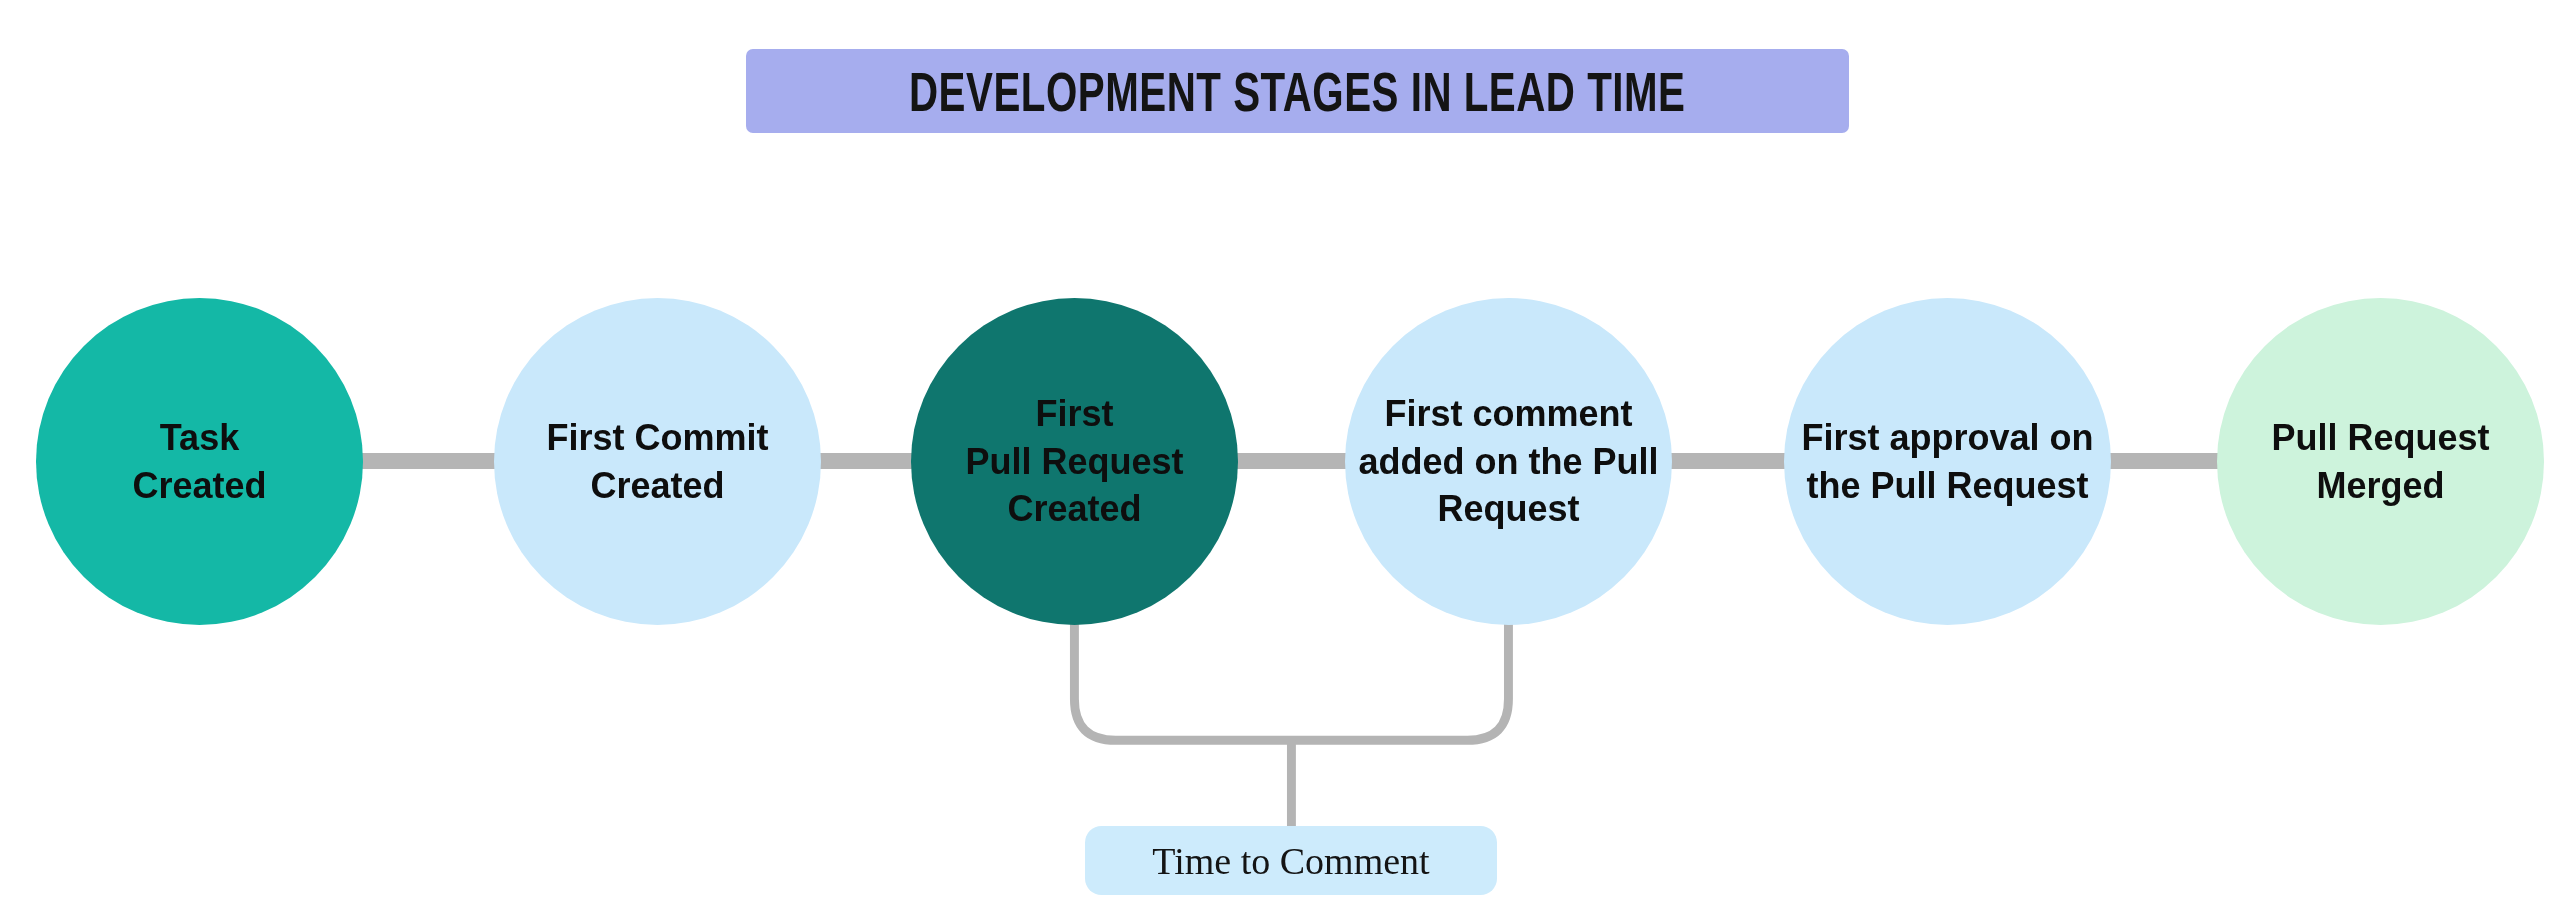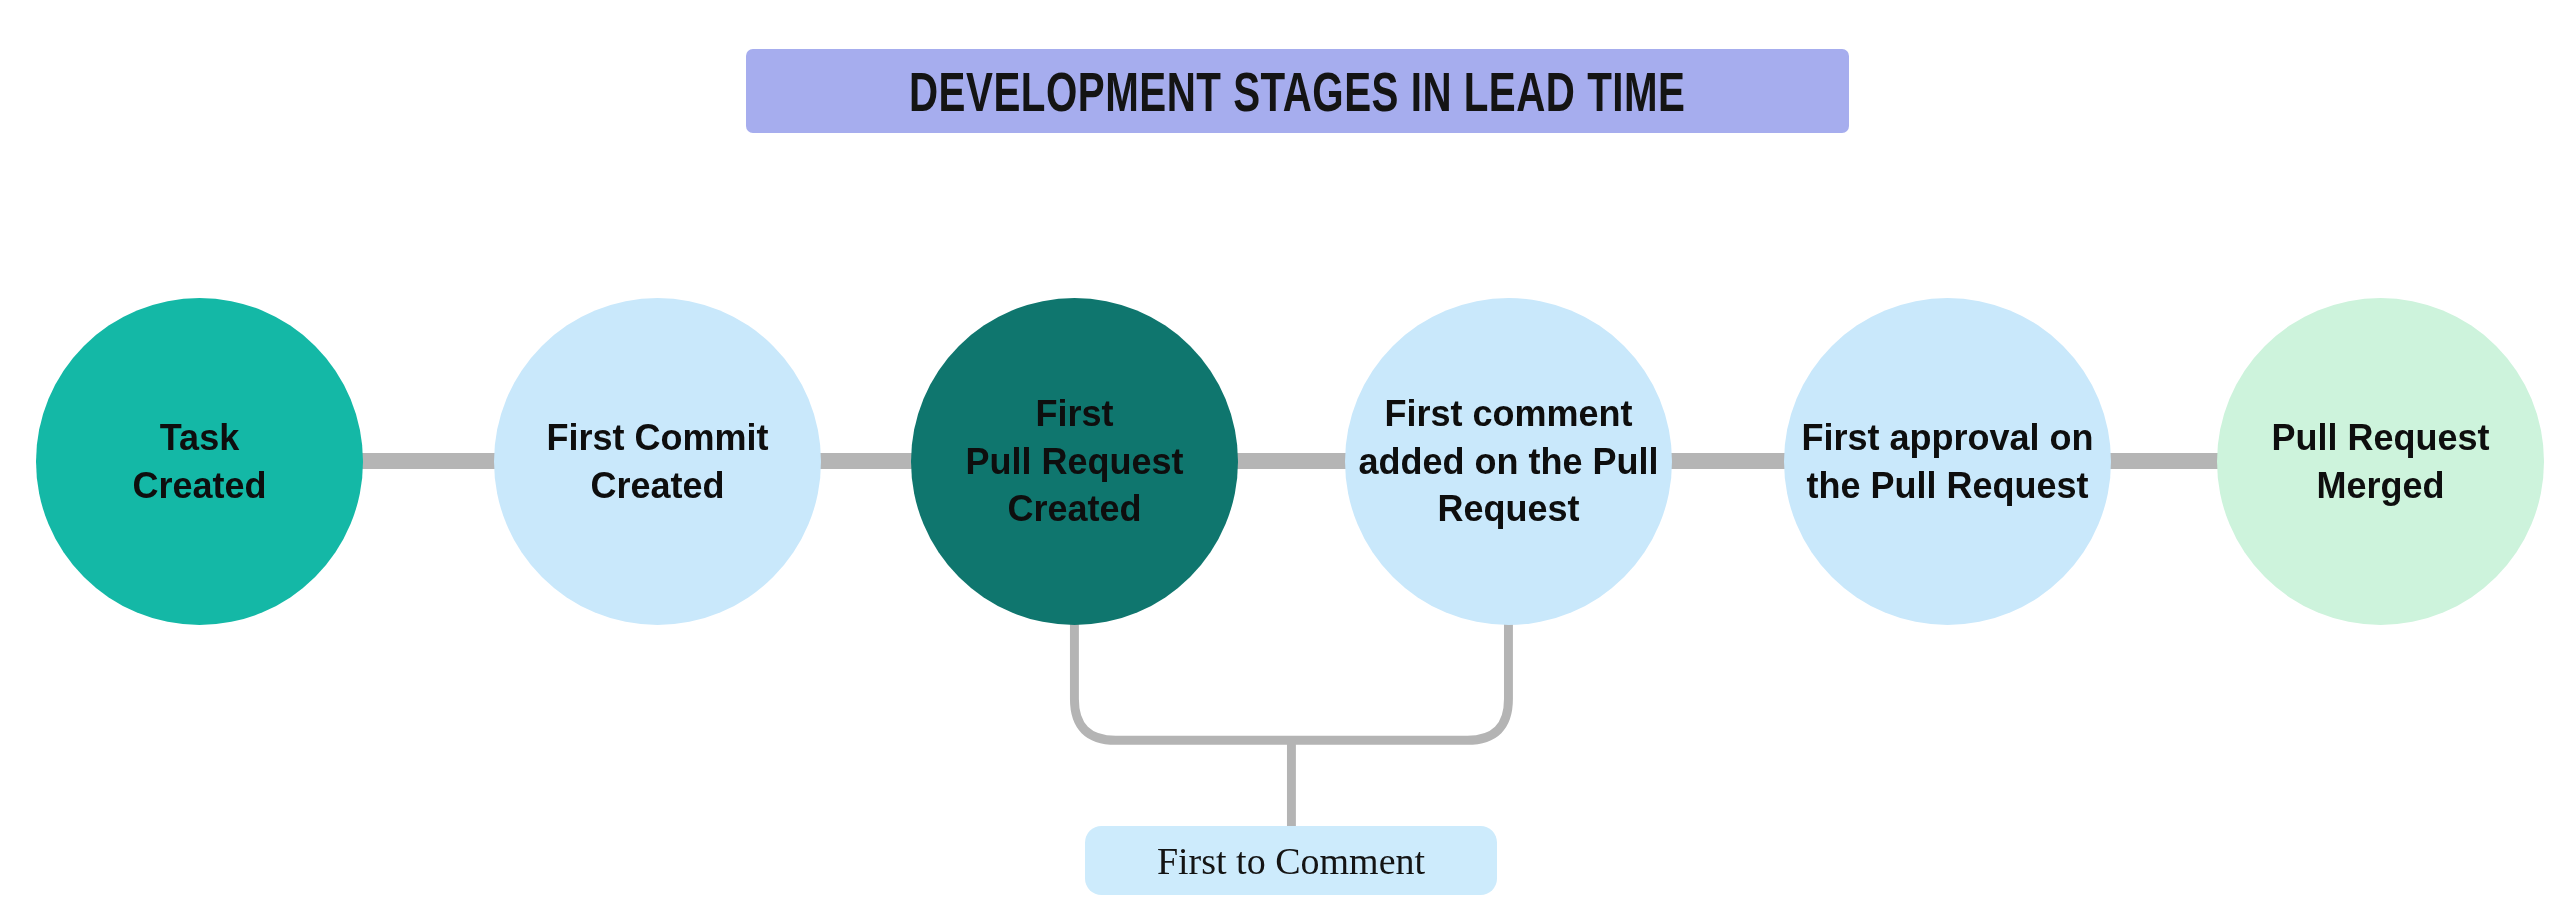--- a/index.html
+++ b/index.html
@@ -142,17 +142,17 @@
     <span class="stage-label">First comment
 added on the Pull
 Request</span>
   </div>
   <div class="circle c6" style="background: rgb(205, 243, 220);">
     <span class="stage-label">Pull Request
 Merged</span>
   </div>
 
   <div class="annotation" style="background: rgb(205, 235, 252);">
-    <span class="annotation-text">First to Comment</span>
+    <span class="annotation-text">Time to Comment</span>
   </div>
 
 </div>
 
 
 </body></html>

